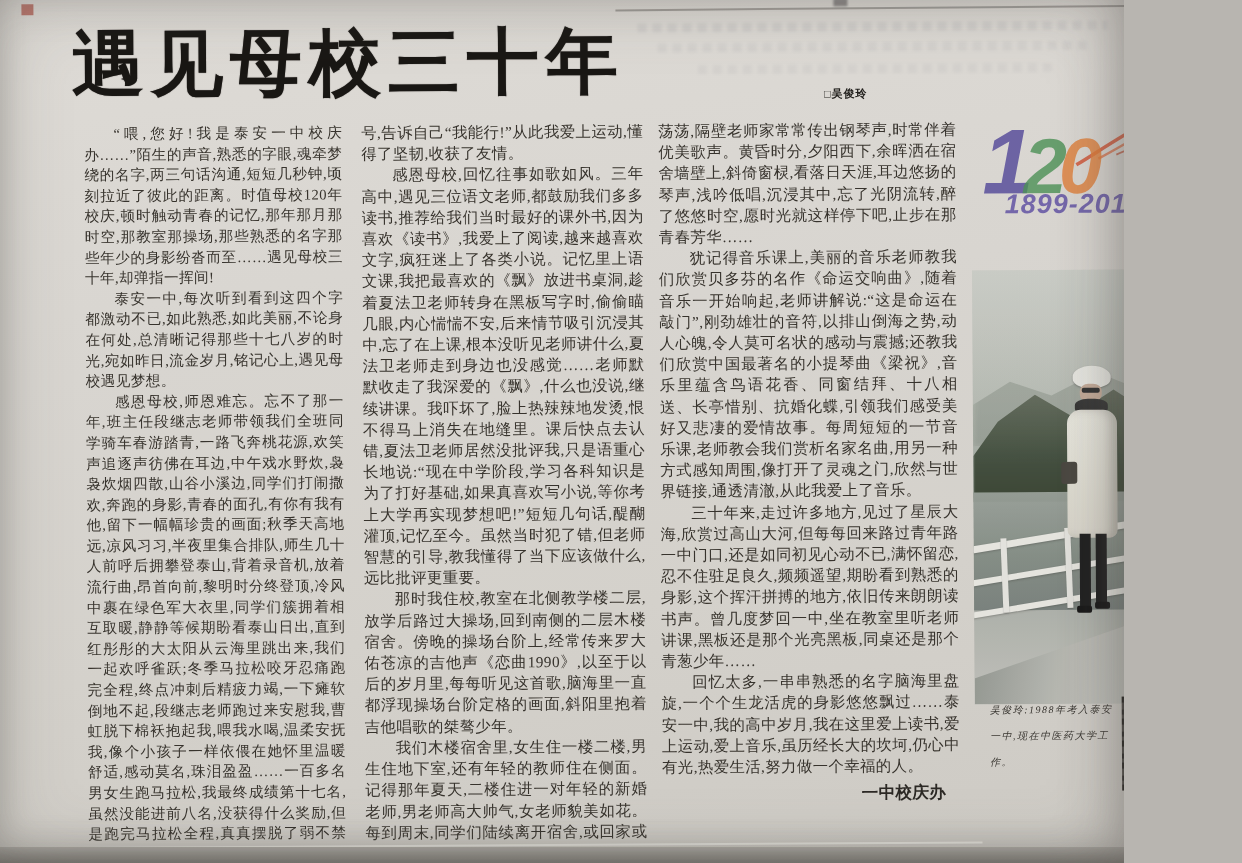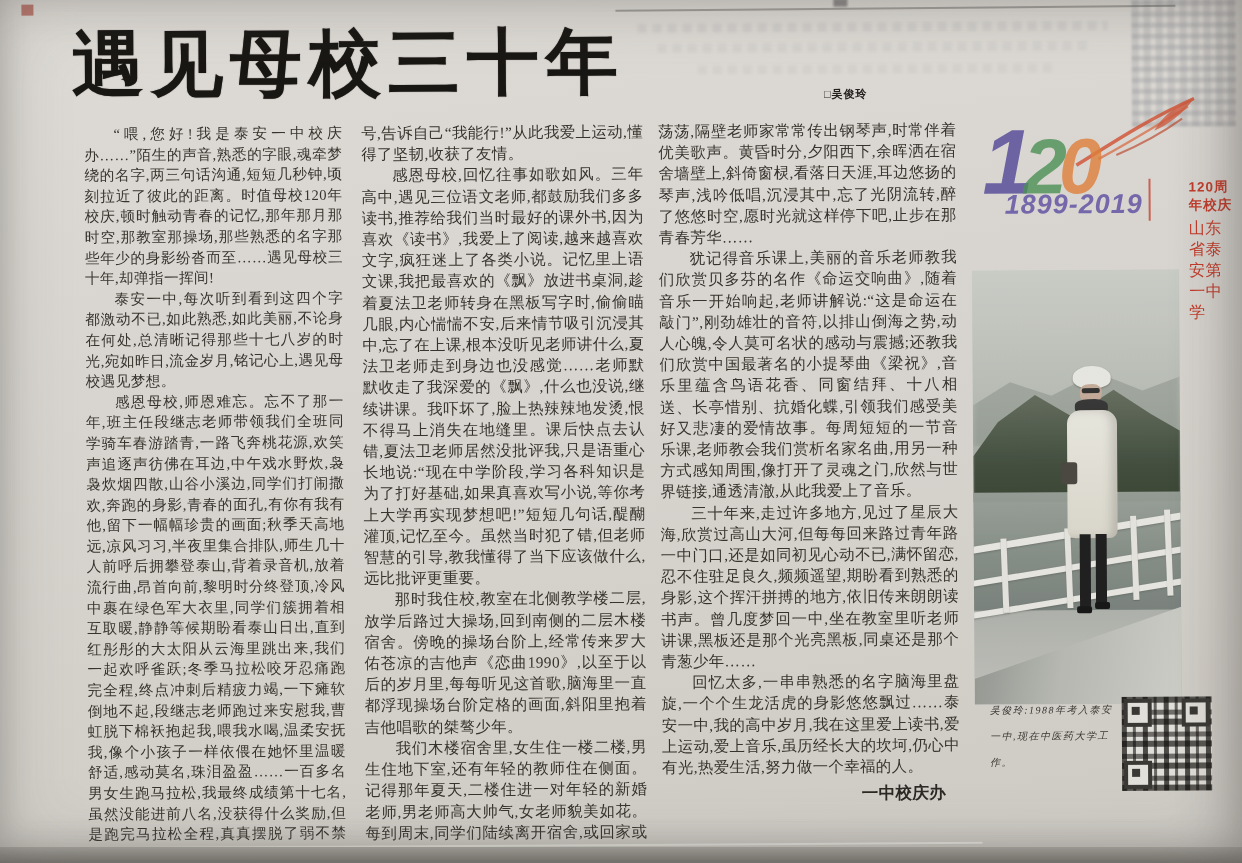--- a/index.html
+++ b/index.html
@@ -1,17 +1,17 @@
 <!DOCTYPE html>
 <html><head>
 <meta charset="utf-8">
 <style>
   html,body{margin:0;padding:0;background:#b8b5b0;}
   .page{
-    position:relative; width:1242px; height:863px; overflow:hidden;
+    position:relative; width:1124px; height:863px; overflow:hidden;
     background:linear-gradient(172deg,#dedbd6 0%,#d8d5d0 38%,#d4d1cb 68%,#cdcac4 100%);
     font-family:"Liberation Serif", serif; color:#35322d;
   }
   .page::after{ 
     content:""; position:absolute; inset:0; pointer-events:none;
     box-shadow: inset 0 0 70px rgba(92,88,82,.28), inset -25px 0 45px rgba(80,77,72,.15), inset 0 -18px 30px rgba(70,68,63,.22);
   }
   .scan{position:absolute; inset:0; transform:rotate(-0.35deg);}
   
   .headline{

